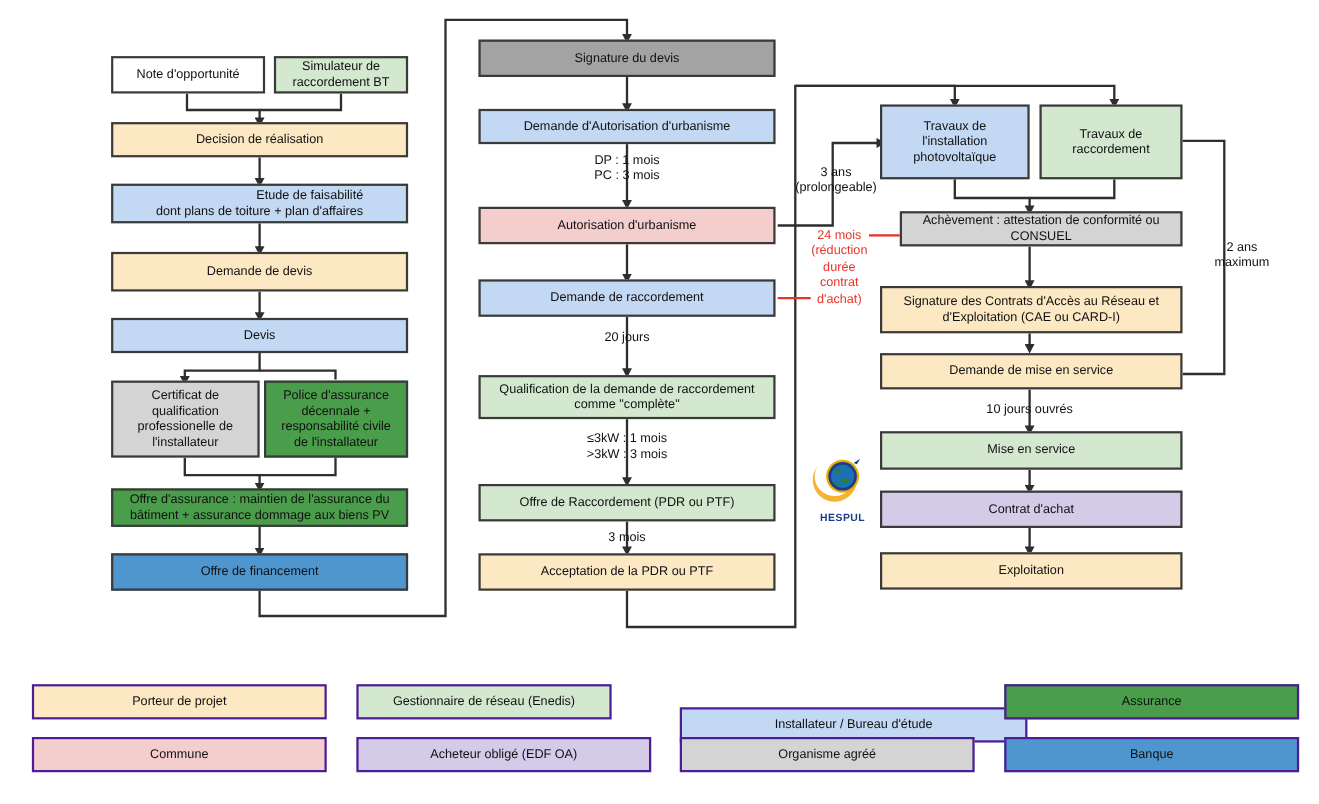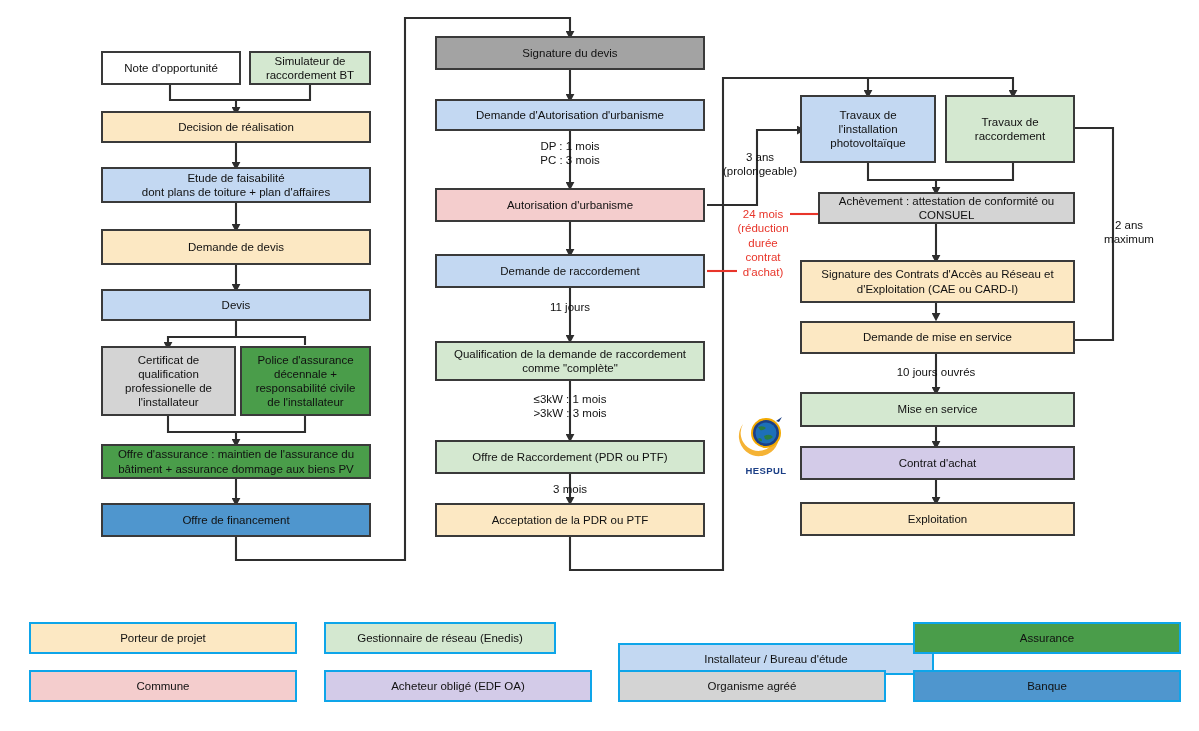--- a/index.html
+++ b/index.html
@@ -8,21 +8,21 @@
        color:#111111;-webkit-font-smoothing:antialiased;}
   #stage{position:absolute;left:0;top:0;width:1199px;height:731px;}
   svg#wires{position:absolute;left:0;top:0;width:1199px;height:731px;pointer-events:none;}
   .node{position:absolute;box-sizing:border-box;border:2px solid #3a3a3a;
         display:flex;align-items:center;justify-content:center;text-align:center;
         font-size:11.5px;line-height:1.22;padding:2px 4px;z-index:3;}
   .lbl{position:absolute;font-size:11.5px;line-height:1.25;text-align:center;
        color:#111;z-index:4;white-space:pre-line;}
   .rlbl{position:absolute;font-size:11.5px;line-height:1.25;text-align:center;
         color:#e8352a;z-index:4;white-space:pre-line;}
-  .legend-item{position:absolute;box-sizing:border-box;border:2px solid #0ea5e9;
+  .legend-item{position:absolute;box-sizing:border-box;border:2px solid #4c1d95;
        display:flex;align-items:center;justify-content:center;font-size:11.5px;z-index:3;}
   .logo{position:absolute;z-index:5;text-align:center;}
   .logo-txt{font-size:9.5px;font-weight:bold;color:#1b3f86;letter-spacing:.4px;margin-top:1px;}
 </style>
 </head>
 <body>
 
 <div id="stage">
 
   <svg id="wires" viewBox="0 0 1199 731">
@@ -72,21 +72,21 @@
     <g fill="none" stroke="#e8352a" stroke-width="2.1">
       <path d="M707,271 L737,271"></path>
       <path d="M790,214 L818,214"></path>
     </g>
   </svg>
 
   <div class="node" style="left:101px;top:51px;width:140px;height:34px;background:#ffffff;">Note d'opportunité</div>
   <div class="node" style="left: 249px; top: 51px; width: 122px; height: 34px; background: rgb(212, 232, 208); white-space: pre-line;">Simulateur de
 raccordement BT</div>
   <div class="node" style="left:101px;top:111px;width:270px;height:32px;background:#fce8c3;">Decision de réalisation</div>
-  <div class="node" style="left: 101px; top: 167px; width: 270px; height: 36px; background: rgb(195, 216, 242); white-space: pre-line;">Etude de faisabilité
+  <div class="node" style="left: 101px; top: 167px; width: 270px; height: 36px; background: rgb(195, 216, 242); white-space: pre-line; text-align: right;">Etude de faisabilité
 dont plans de toiture + plan d'affaires</div>
   <div class="node" style="left:101px;top:229px;width:270px;height:36px;background:#fce8c3;">Demande de devis</div>
   <div class="node" style="left:101px;top:289px;width:270px;height:32px;background:#c3d8f2;">Devis</div>
   <div class="node" style="left: 101px; top: 346px; width: 135px; height: 70px; background: rgb(212, 212, 212); white-space: pre-line;">Certificat de
 qualification
 professionelle de
 l'installateur</div>
   <div class="node" style="left: 240px; top: 346px; width: 131px; height: 70px; background: rgb(74, 157, 74); white-space: pre-line;">Police d'assurance
 décennale +
 responsabilité civile
@@ -113,21 +113,21 @@
 CONSUEL</div>
   <div class="node" style="left: 800px; top: 260px; width: 275px; height: 43px; background: rgb(252, 232, 195); white-space: pre-line;">Signature des Contrats d'Accès au Réseau et
 d'Exploitation (CAE ou CARD-I)</div>
   <div class="node" style="left:800px;top:321px;width:275px;height:33px;background:#fce8c3;">Demande de mise en service</div>
   <div class="node" style="left:800px;top:392px;width:275px;height:35px;background:#d4e8d0;">Mise en service</div>
   <div class="node" style="left:800px;top:446px;width:275px;height:34px;background:#d3cbe8;">Contrat d'achat</div>
   <div class="node" style="left:800px;top:502px;width:275px;height:34px;background:#fce8c3;">Exploitation</div>
 
   <div class="lbl" style="left: 495px; top: 139px; width: 150px; white-space: pre-line;">DP : 1 mois
 PC : 3 mois</div>
-  <div class="lbl" style="left:495px;top:300px;width:150px;">11 jours</div>
+  <div class="lbl" style="left:495px;top:300px;width:150px;">20 jours</div>
   <div class="lbl" style="left: 495px; top: 392px; width: 150px; white-space: pre-line;">≤3kW : 1 mois
 &gt;3kW : 3 mois</div>
   <div class="lbl" style="left:495px;top:482px;width:150px;">3 mois</div>
   <div class="lbl" style="left: 700px; top: 150px; width: 120px; white-space: pre-line; text-align: center;">3 ans
 (prolongeable)</div>
   <div class="lbl" style="left: 1082px; top: 218px; width: 94px; white-space: pre-line;">2 ans
 maximum</div>
   <div class="lbl" style="left:861px;top:365px;width:150px;">10 jours ouvrés</div>
 
   <div class="rlbl" style="left: 718px; top: 207px; width: 90px; white-space: pre-line;">24 mois

